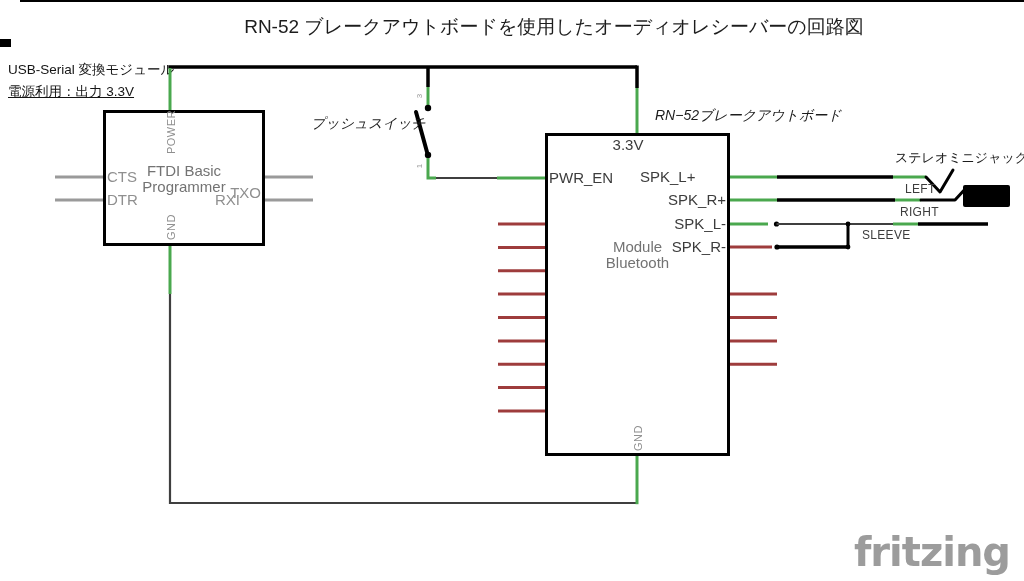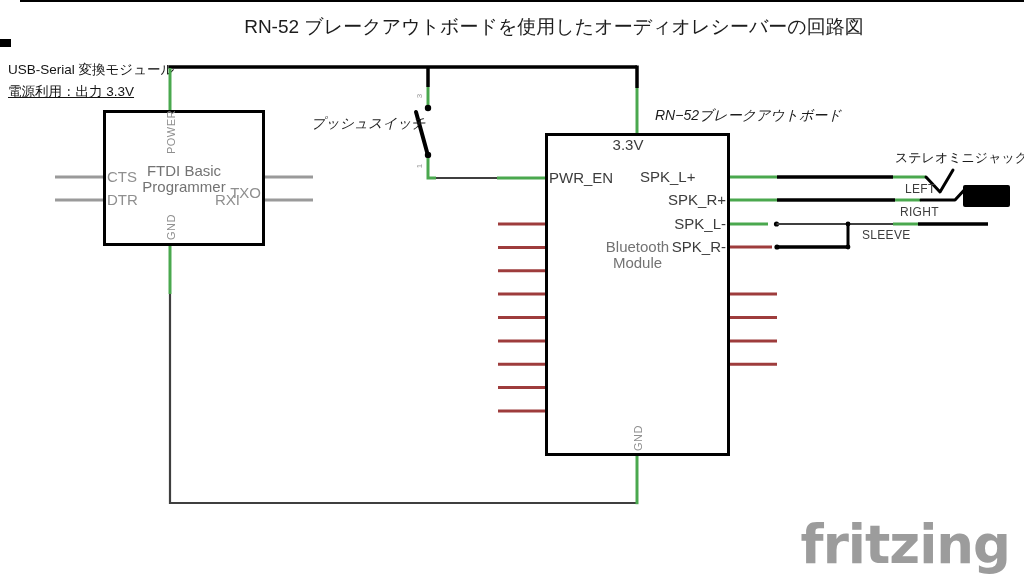--- a/index.html
+++ b/index.html
@@ -22,21 +22,21 @@
     font-size:11px;letter-spacing:.5px;white-space:nowrap;
   }
   .sw-num{
     position:absolute;transform:translate(-50%,-50%) rotate(-90deg);
     font-size:8px;color:#9a9a9a;
   }
   .part-label{position:absolute;font-size:14px;color:#1c1c1c;white-space:nowrap;font-style:italic;}
   .jack-label{position:absolute;font-size:13px;color:#1c1c1c;white-space:nowrap;}
   .contact{position:absolute;font-size:12px;color:#3c3c3c;letter-spacing:.3px;}
   .watermark{
-    position:absolute;right:14px;bottom:6px;font-size:53px;font-weight:bold;
+    position:absolute;right:14px;bottom:6px;font-size:40px;font-weight:bold;
     color:#9c9c9c;font-family:"DejaVu Sans","Liberation Sans",sans-serif;letter-spacing:-1px;
   }
   .edge-bar{position:absolute;background:#000;}
   svg.wires{position:absolute;left:0;top:0;pointer-events:none;}
   .wk{stroke:#000000;stroke-width:3.5;fill:none;}
   .wk3{stroke:#000000;stroke-width:3;fill:none;}
   .wg{stroke:#4aa84e;stroke-width:3;fill:none;}
   .wd{stroke:#3f3f3f;stroke-width:2.2;fill:none;}
   .wgray{stroke:#9a9a9a;stroke-width:3;fill:none;}
   .wr{stroke:#9e3c3c;stroke-width:3;fill:none;}
@@ -163,22 +163,22 @@
 
   <div class="part-label" style="left:655px;top:107px;">RN−52ブレークアウトボード</div>
   <div class="pin pin-dark" style="left:606px;top:139px;width:44px;text-align:center;">3.3V</div>
   <div class="pin pin-dark" style="left:549px;top:172px;">PWR_EN</div>
   <div class="pin pin-dark" style="left:640px;top:171px;width:86px;text-align:left;">SPK_L+</div>
   <div class="pin pin-dark" style="left:640px;top:194px;width:86px;text-align:right;">SPK_R+</div>
   <div class="pin pin-dark" style="left:640px;top:218px;width:86px;text-align:right;">SPK_L-</div>
   <div class="pin pin-dark" style="left:640px;top:241px;width:86px;text-align:right;">SPK_R-</div>
   <div class="v-label pin-gray" style="left:638px;top:438px;">GND</div>
   <div class="comp-name" style="left:545px;top:239px;width:185px;line-height:15.5px;">
+    <div>Module</div>
     <div>Bluetooth</div>
-    <div>Module</div>
   </div>
 
   <div class="jack-label" style="left:895px;top:149px;">ステレオミニジャック</div>
   <div class="contact" style="left:905px;top:182px;">LEFT</div>
   <div class="contact" style="left:900px;top:205px;">RIGHT</div>
   <div class="contact" style="left:862px;top:228px;">SLEEVE</div>
 
   <div class="watermark">fritzing</div>
 
 </div>

